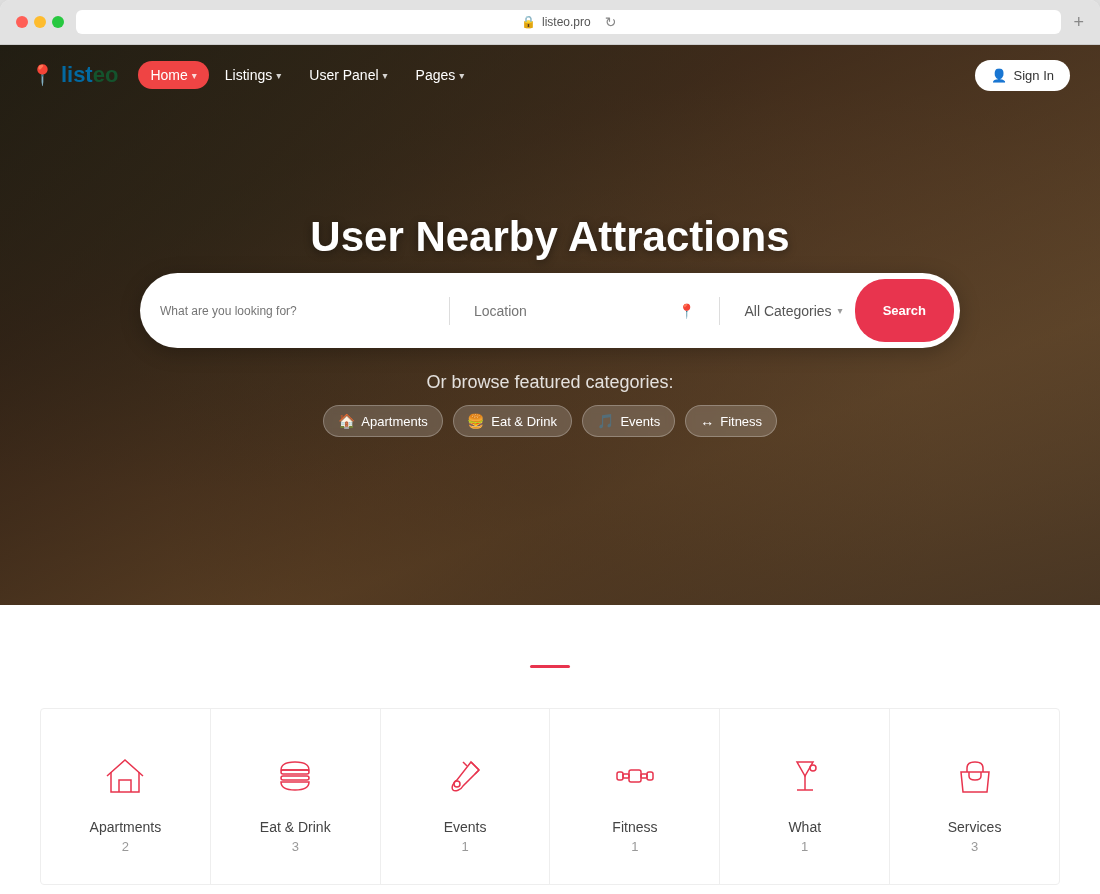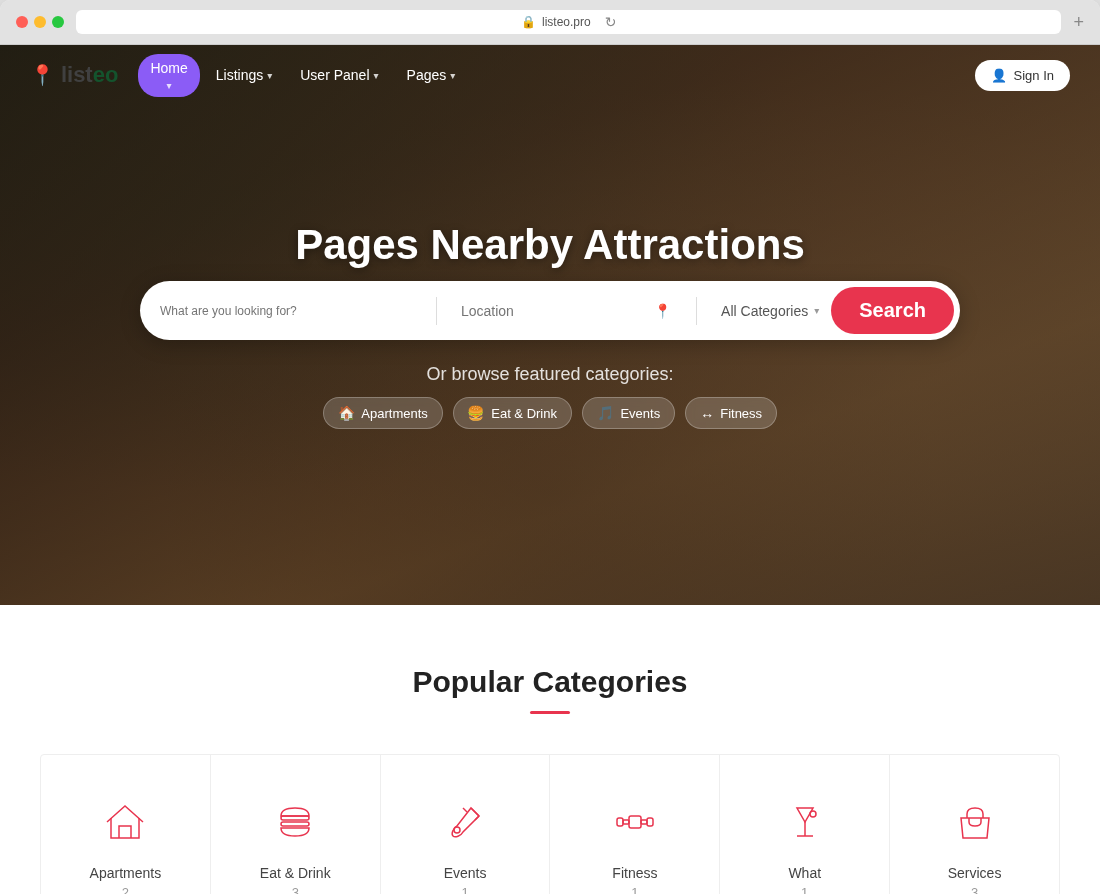--- a/index.html
+++ b/index.html
@@ -20,21 +20,21 @@
     
     .page { background: white; }
 
     
     .navbar { position: absolute; top: 0; left: 0; right: 0; z-index: 10; display: flex; align-items: center; padding: 0 30px; height: 60px; }
     .logo { display: flex; align-items: center; gap: 6px; font-size: 22px; font-weight: 700; color: white; margin-right: 20px; }
     .logo-pin { color: #e8344e; font-size: 20px; }
     .logo-text span { color: #e8344e; }
     .nav-links { display: flex; align-items: center; gap: 4px; flex: 1; }
     .nav-item { color: white; font-size: 14px; padding: 6px 12px; border-radius: 4px; display: flex; align-items: center; gap: 4px; cursor: pointer; }
-    .nav-item.active { background: #8b5cf6; border-radius: 20px; flex-direction: column; }
+    .nav-item.active { background: #ef4444; border-radius: 20px; }
     .nav-item .chevron { font-size: 10px; opacity: 0.8; }
     .signin-btn { display: flex; align-items: center; gap: 6px; background: white; color: #333; padding: 8px 16px; border-radius: 20px; font-size: 13px; font-weight: 500; cursor: pointer; }
 
     
     .hero { position: relative; height: 560px; overflow: hidden; display: flex; flex-direction: column; align-items: center; justify-content: center; }
     .hero-bg { position: absolute; inset: 0; background: linear-gradient(135deg, rgba(30,20,15,0.75) 0%, rgba(60,40,25,0.65) 50%, rgba(80,60,40,0.7) 100%); }
     .hero-img-sim { position: absolute; inset: 0; background: 
       radial-gradient(ellipse at 70% 50%, rgba(120,90,60,0.4) 0%, transparent 60%),
       radial-gradient(ellipse at 20% 30%, rgba(40,60,30,0.5) 0%, transparent 50%),
       radial-gradient(ellipse at 50% 80%, rgba(60,40,20,0.4) 0%, transparent 50%),
@@ -45,21 +45,21 @@
 
     
     .search-bar { display: flex; align-items: center; background: white; border-radius: 40px; padding: 6px 6px 6px 20px; width: 820px; box-shadow: 0 4px 20px rgba(0,0,0,0.25); }
     .search-field { flex: 1; border: none; outline: none; font-size: 12px; color: #555; background: transparent; }
     .search-divider { width: 1px; height: 28px; background: #ddd; margin: 0 12px; }
     .location-field { display: flex; align-items: center; padding: 0 12px; flex: 0.8; }
     .location-field input { border: none; outline: none; font-size: 14px; color: #555; background: transparent; width: 100%; }
     .location-pin { color: #999; font-size: 14px; }
     .category-select { display: flex; align-items: center; gap: 6px; padding: 0 12px; font-size: 14px; color: #555; cursor: pointer; }
     .category-chevron { font-size: 10px; color: #999; }
-    .search-btn { background: #e8344e; color: white; border: none; border-radius: 30px; padding: 12px 28px; font-size: 20px; font-weight: 600; cursor: pointer; }
+    .search-btn { background: #e8344e; color: white; border: none; border-radius: 30px; padding: 24px 28px; font-size: 13px; font-weight: 600; cursor: pointer; }
 
     
     .browse-cats { position: relative; z-index: 5; text-align: center; margin-top: 24px; }
     .browse-label { color: rgba(255,255,255,0.85); font-size: 18px; margin-bottom: 12px; }
     .cat-pills { display: flex; gap: 10px; justify-content: center; }
     .cat-pill { display: flex; align-items: center; gap: 6px; background: rgba(255,255,255,0.18); backdrop-filter: blur(4px); color: white; padding: 7px 14px; border-radius: 20px; font-size: 13px; cursor: pointer; border: 1px solid rgba(255,255,255,0.25); }
     .cat-pill-icon { font-size: 14px; }
 
     
     .popular-section { background: white; padding: 60px 40px 80px; }
@@ -97,21 +97,21 @@
 
   <div class="page">
 
     <div class="hero">
       <div class="hero-img-sim"></div>
       <div class="hero-bg"></div>
 
       <div class="navbar">
         <div class="logo">
           <span class="logo-pin">📍</span>
-          <span class="logo-text"><span style="color:#404040">list</span><span style="color:#14532d">eo</span></span>
+          <span class="logo-text"><span style="color:#0369a1">list</span><span style="color:#14532d">eo</span></span>
         </div>
         <div class="nav-links">
           <div class="nav-item active">
             <span>Home</span>
             <span class="chevron">▾</span>
           </div>
           <div class="nav-item">
             <span>Listings</span>
             <span class="chevron">▾</span>
           </div>
@@ -124,21 +124,21 @@
             <span class="chevron">▾</span>
           </div>
         </div>
         <div class="signin-btn">
           <span>👤</span>
           <span>Sign In</span>
         </div>
       </div>
 
       <div class="hero-content">
-        <h1 class="hero-title">Pages Nearby Attractions</h1>
+        <h1 class="hero-title">User Nearby Attractions</h1>
 
         <div class="search-bar">
           <input class="search-field" type="text" placeholder="What are you looking for?" style="">
           <div class="search-divider"></div>
           <div class="location-field">
             <input type="text" placeholder="Location" style="">
             <span class="location-pin">📍</span>
           </div>
           <div class="search-divider"></div>
           <div class="category-select">
@@ -167,21 +167,20 @@
               <span class="cat-pill-icon">↔</span>
               <span>Fitness</span>
             </div>
           </div>
         </div>
       </div>
     </div>
 
     <div class="popular-section">
       <div class="section-header">
-        <h2 class="section-title">Popular Categories</h2>
         <div class="section-underline"></div>
       </div>
 
       <div class="categories-grid">
 
         <div class="category-card">
           <div class="cat-icon">
             <svg viewBox="0 0 44 44">
               <path d="M4 22 L22 6 L40 22"></path>
               <path d="M8 18 L8 38 L36 38 L36 18"></path>

